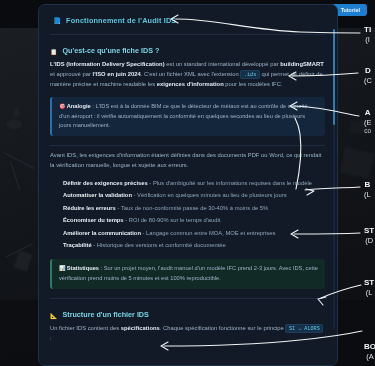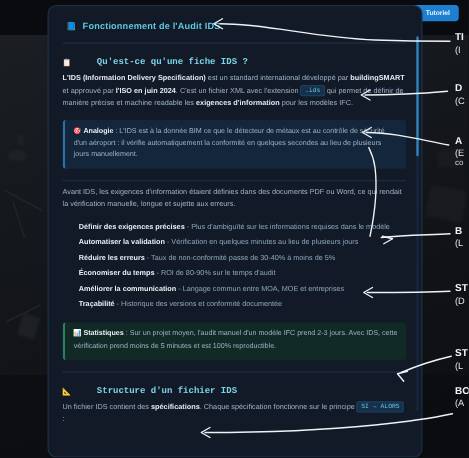--- a/index.html
+++ b/index.html
@@ -49,23 +49,22 @@
   }
   .modal-head .ttl {
     color: #5ec8e0; font-size: 7.3px; font-weight: bold;
     letter-spacing: .15px;
   }
 
   .divider { height:1px; background:#1b2c41; margin: 9px 0 0 0; }
 
   
   .sec-head {
-    display: flex; align-items: flex-end; gap: 20px;
+    display: flex; align-items: flex-end; gap: 5px;
     margin-top: 11px;
-    font-family: Liberation Mono, monospace;
   }
   .sec-head .sec-ttl {
     color: #7fd4e8; font-size: 7.2px; font-weight: bold;
   }
 
   p.body {
     color: #9fb3c8; font-size: 5.8px; line-height: 1.72;
     margin-top: 5px; letter-spacing: .02px;
   }
   p.body b, .bold { color: #e3ecf5; font-weight: bold; }
@@ -111,21 +110,21 @@
   
   .badge-top {
     position: absolute; right: 8px; top: 4px;
     display: flex; align-items: center; gap: 3px;
     background: #1e7fd0; color: #eaf4ff;
     font-size: 5.4px; font-weight: bold;
     padding: 3px 7px; border-radius: 3px;
   }
 
   
-  .anno { position: absolute; inset: 0; pointer-events: none; }
+  .anno { position: absolute; inset: 0; pointer-events: none; text-align: center; }
   .anno svg { position: absolute; inset: 0; width: 375px; height: 366px; }
   .alabel {
     position: absolute; left: 364px;
     color: #f2f5f8; font-size: 8px; font-weight: bold;
     line-height: 1.25; white-space: nowrap;
   }
   .alabel .sub { display:block; font-weight: normal; font-size: 7.4px; color:#dfe6ee; }
   .alabel .sub2 { display:block; font-weight: normal; font-size: 6.4px; color:#c7d2dd; }
 </style>
 </head>
@@ -251,19 +250,19 @@
       <span class="sub">(L</span>
     </div>
     <div class="alabel" style="top:226px">
       <span>ST</span>
       <span class="sub">(D</span>
     </div>
     <div class="alabel" style="top:278px">
       <span>ST</span>
       <span class="sub">(L</span>
     </div>
-    <div class="alabel" style="top:308px">
+    <div class="alabel" style="top:342px">
       <span>BO</span>
       <span class="sub">(A</span>
     </div>
   </div>
 
 </div>
 
 </body></html>

